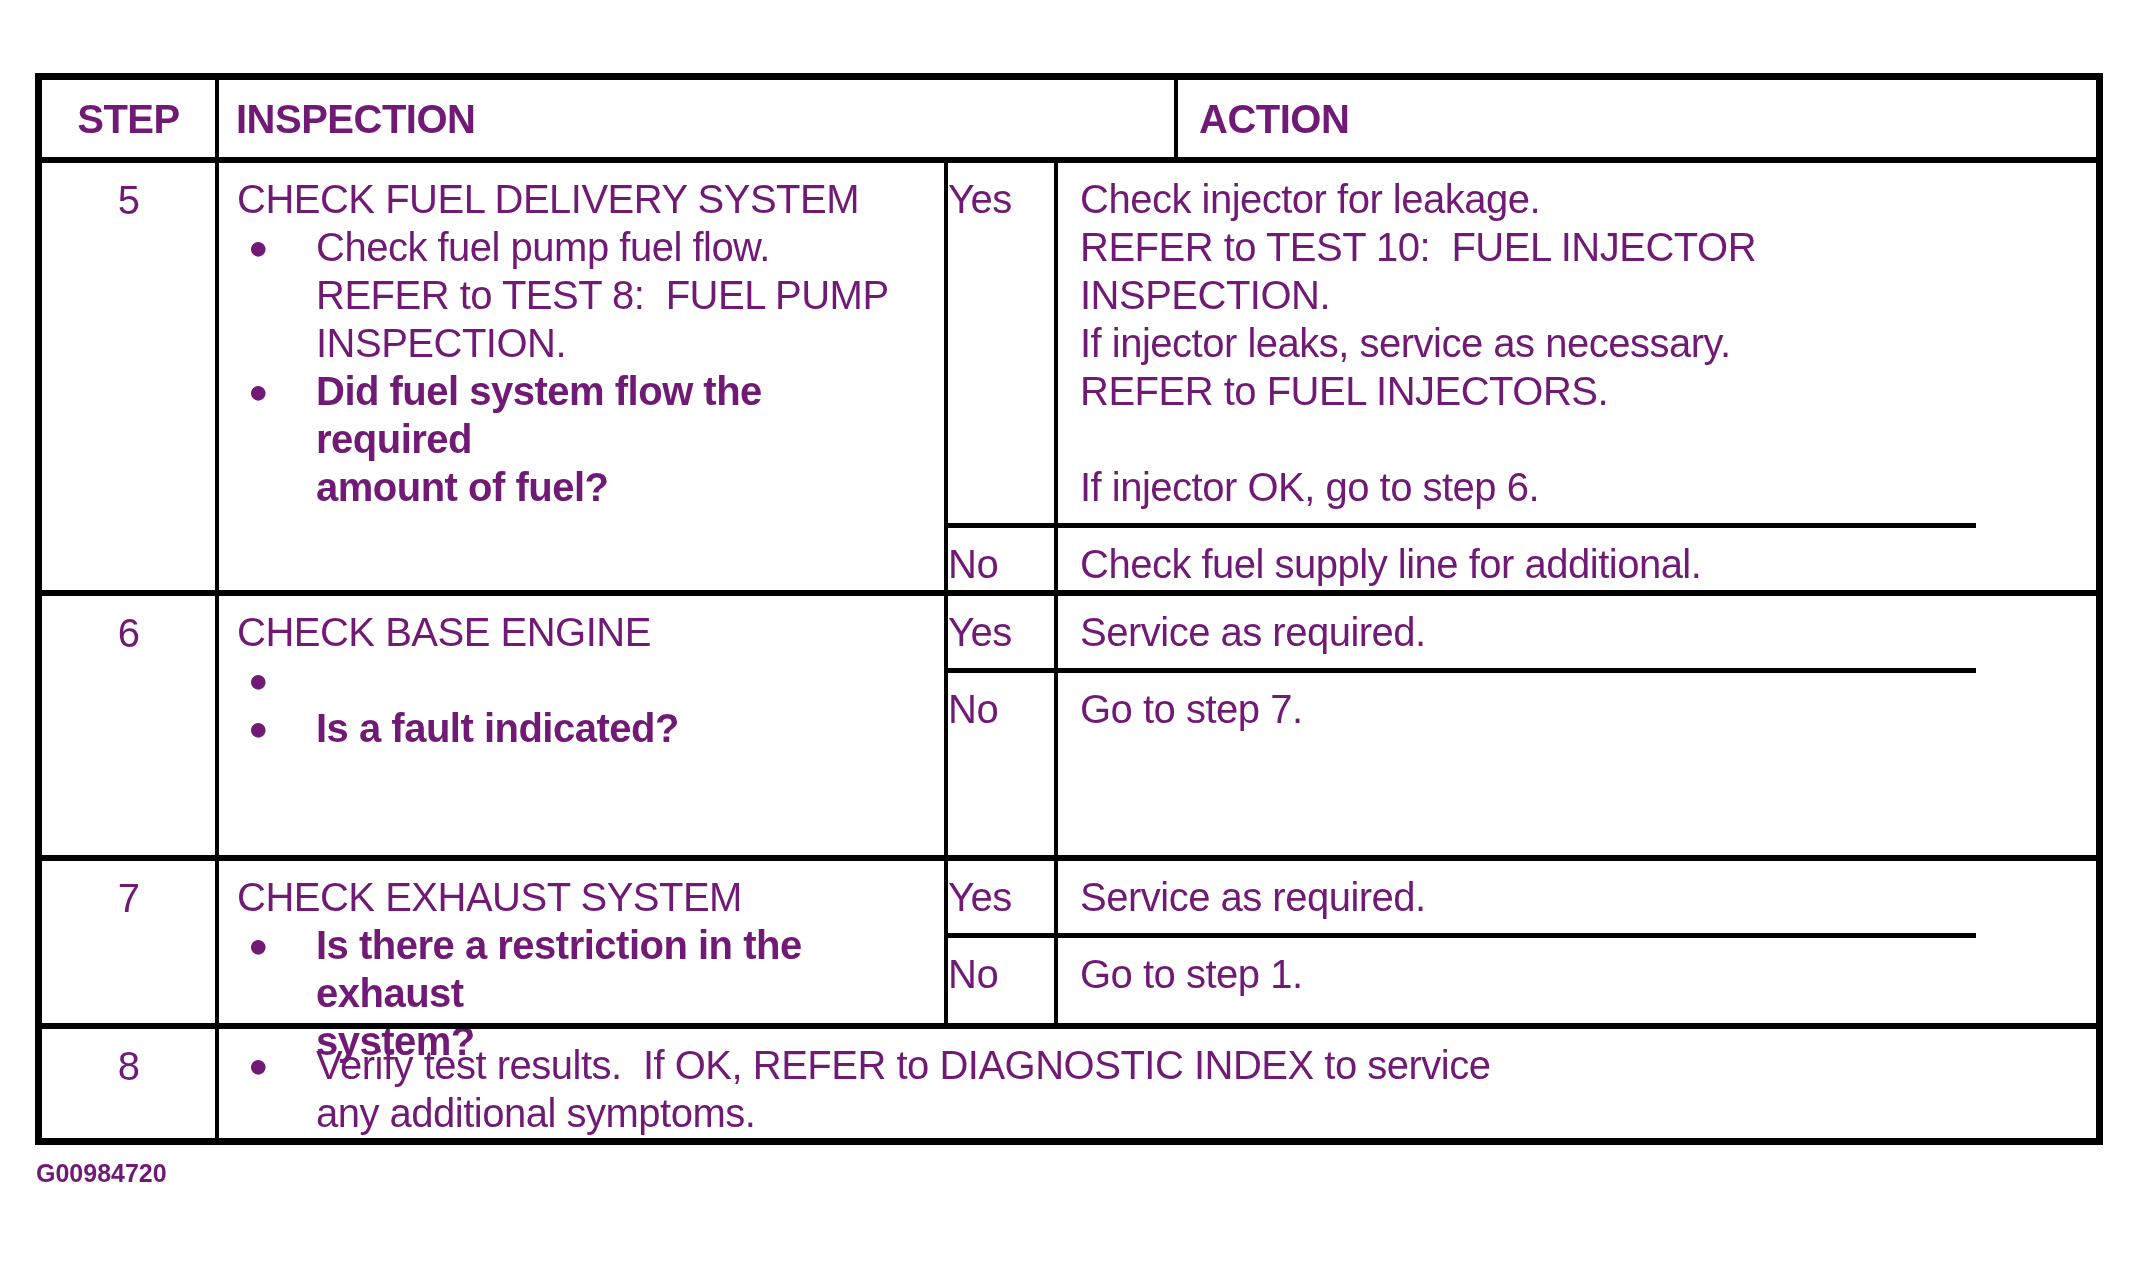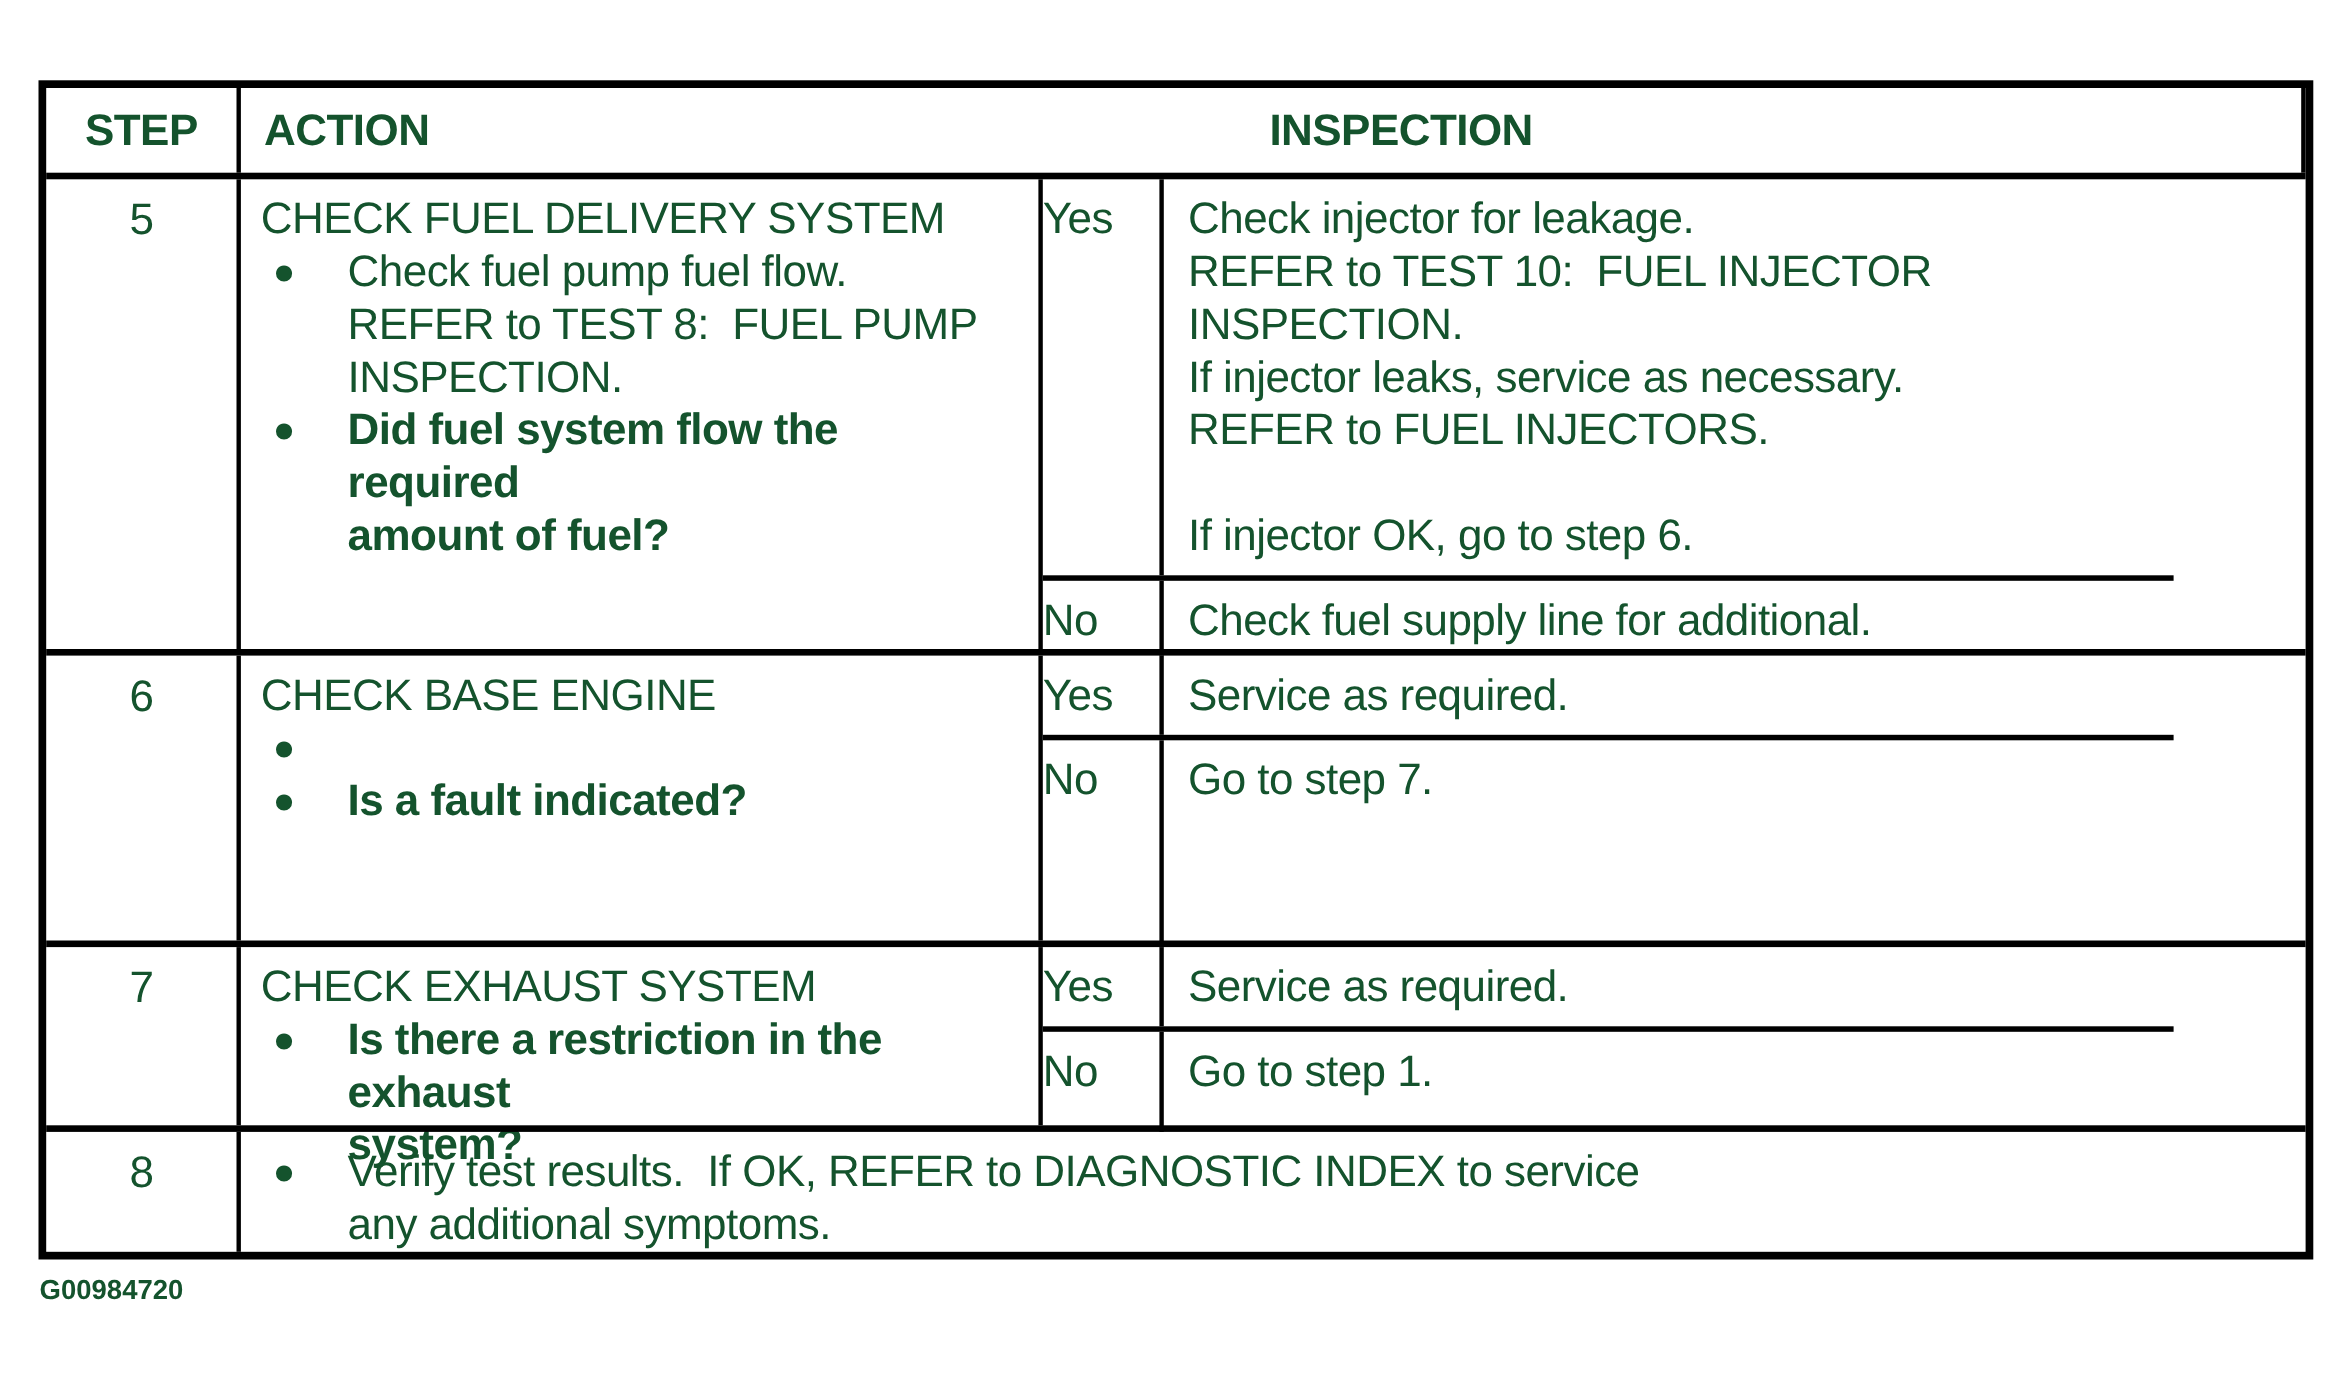--- a/index.html
+++ b/index.html
@@ -1,21 +1,21 @@
 <!DOCTYPE html>
 <html><head>
 <meta charset="utf-8">
 <style>
   html,body{margin:0;padding:0;background:#ffffff;}
   .page{
     position:relative;
     width:2129px;height:1261px;
     background:#ffffff;
     font-family:"Liberation Sans","DejaVu Sans",sans-serif;
-    color:#14532d;
+    color:#701a75;
     letter-spacing:-0.5px;
   }
   .dtable{
     position:absolute;left:35px;top:73px;
     width:2068px;height:1072px;
     border:7px solid #000;
     box-sizing:border-box;
     display:flex;flex-direction:column;
     background:#fff;
   }
@@ -50,22 +50,22 @@
 </style>
 </head>
 <body>
 
 <div class="page">
 
   <div class="dtable">
 
     <div class="row header-row">
       <div class="cell step-col hdr-step hdr">STEP</div>
+      <div class="cell insp-col-header hdr">INSPECTION</div>
       <div class="cell action-col-header hdr">ACTION</div>
-      <div class="cell insp-col-header hdr">INSPECTION</div>
     </div>
 
     <div class="row step-row" style="height:433px">
       <div class="cell step-col">
         <div class="step-num">5</div>
       </div>
       <div class="cell insp-col">
         <div class="title">CHECK FUEL DELIVERY SYSTEM</div>
         <div class="bullet-item">
           <span class="bullet-glyph">●</span>

